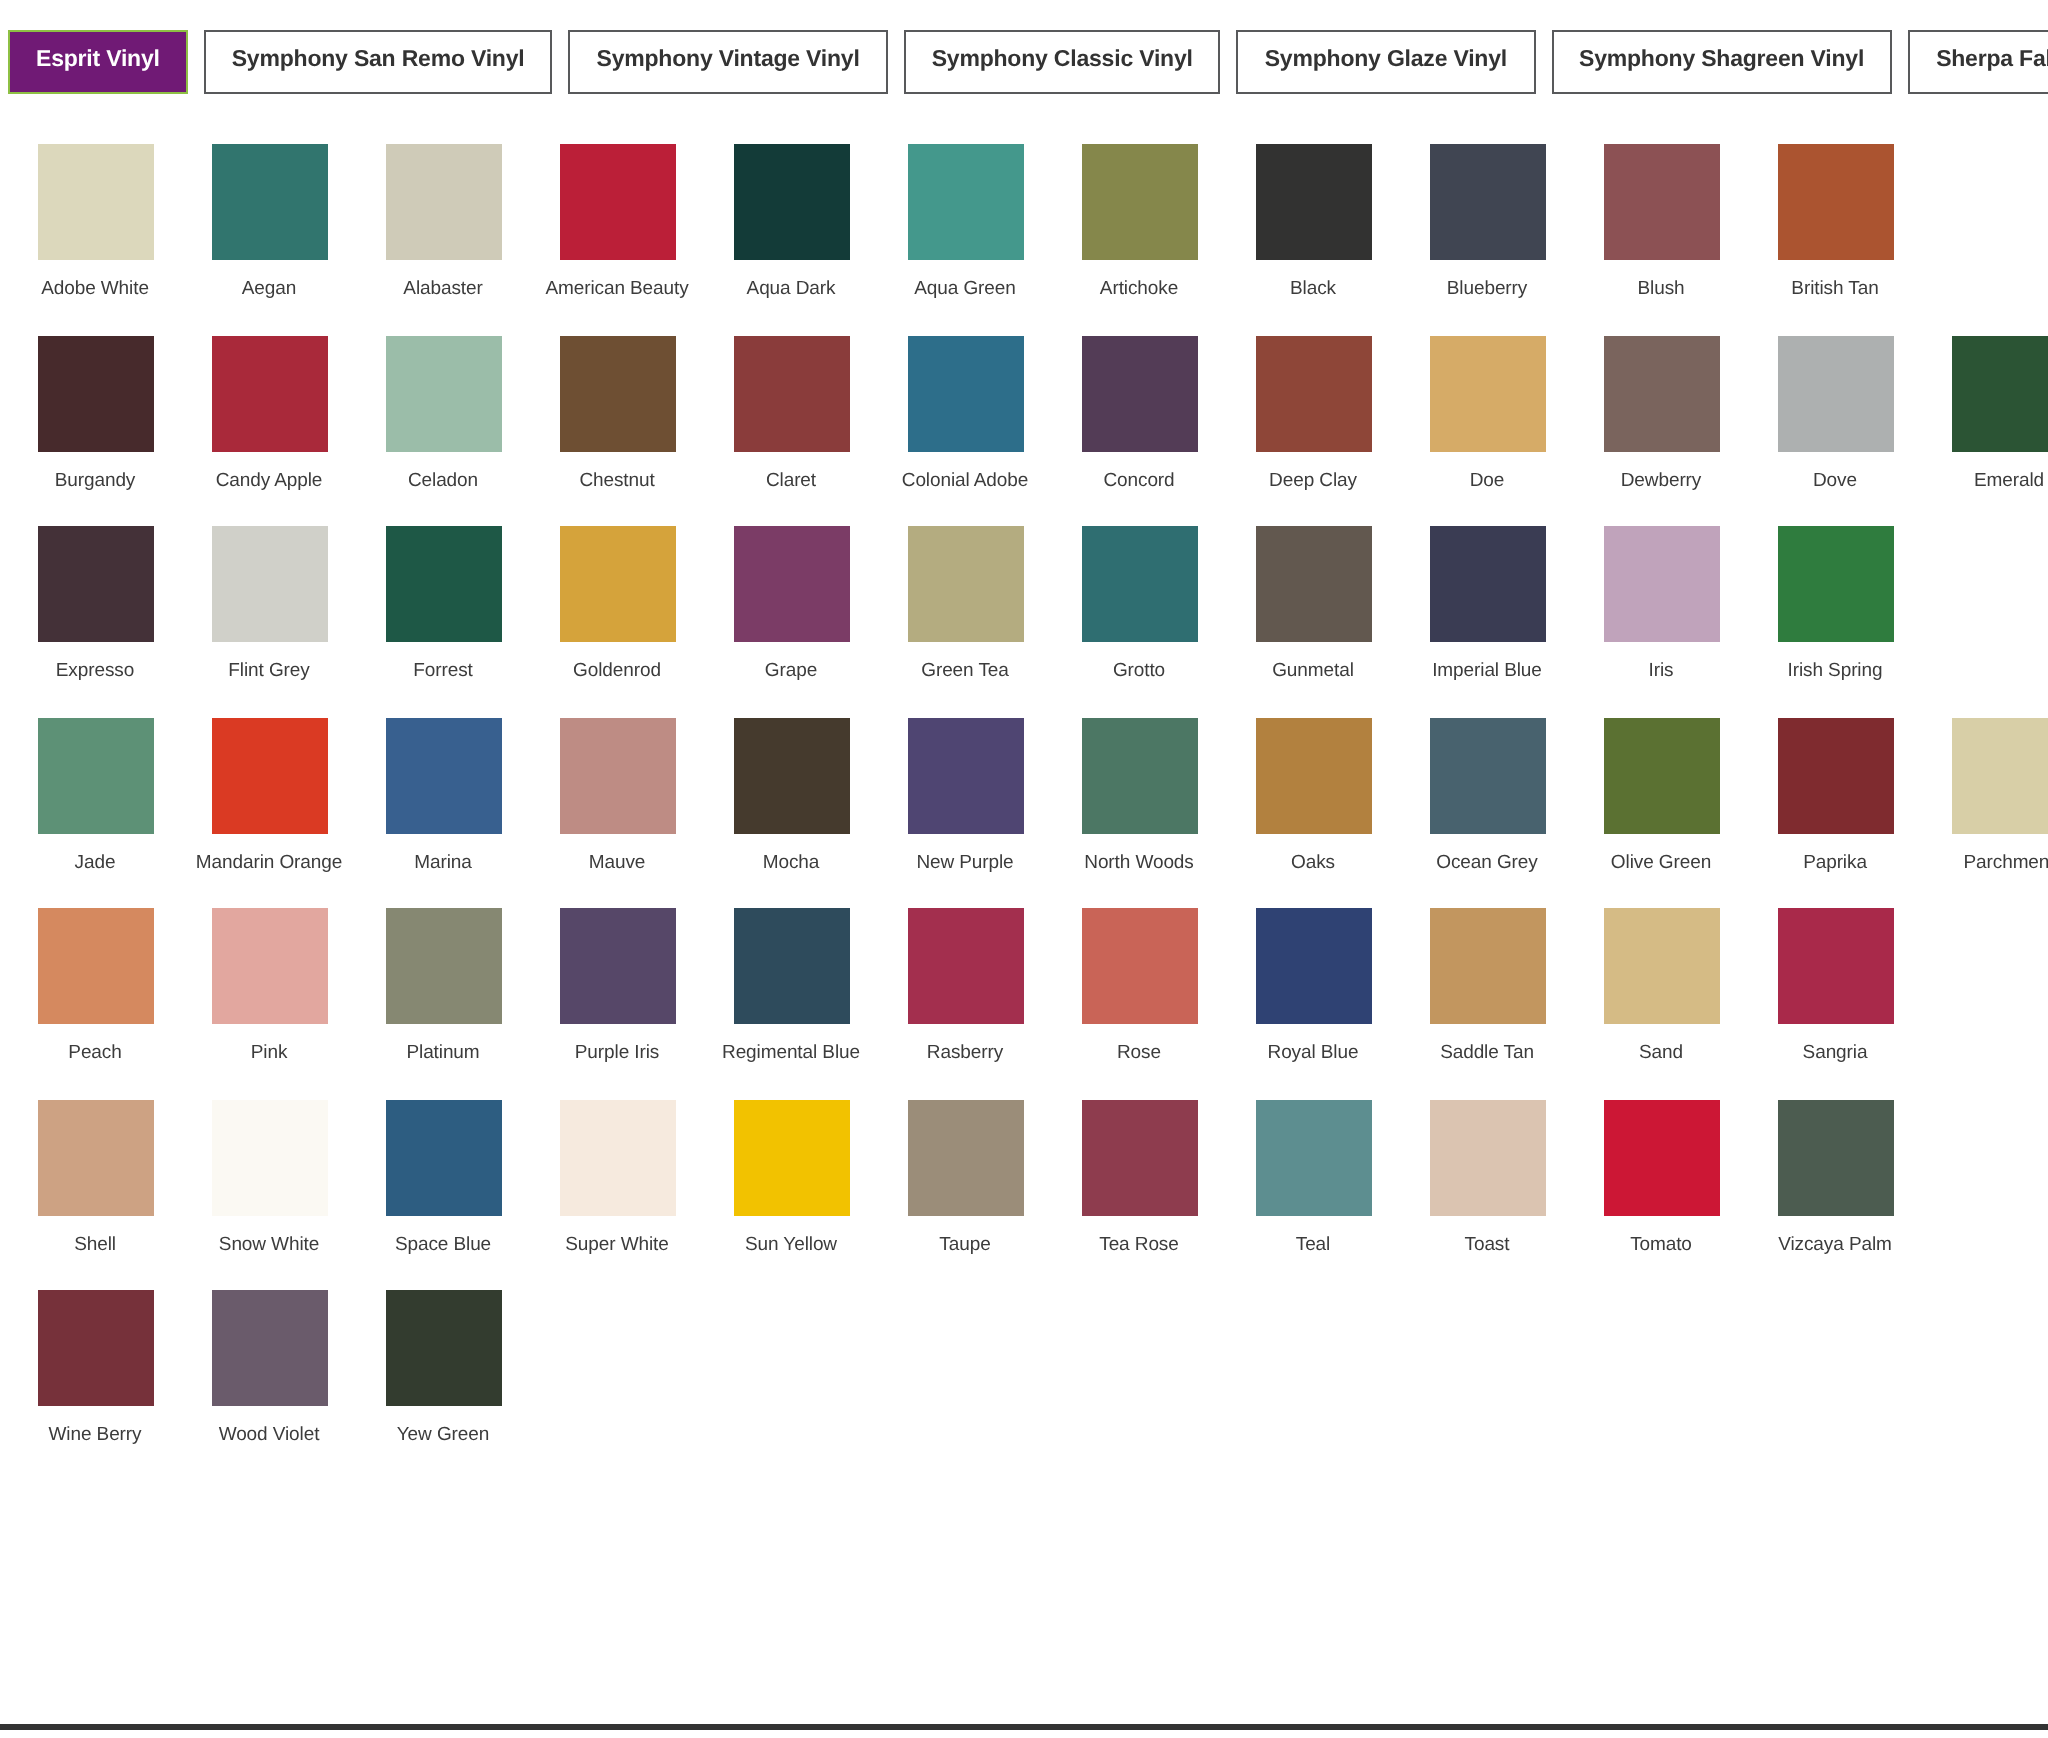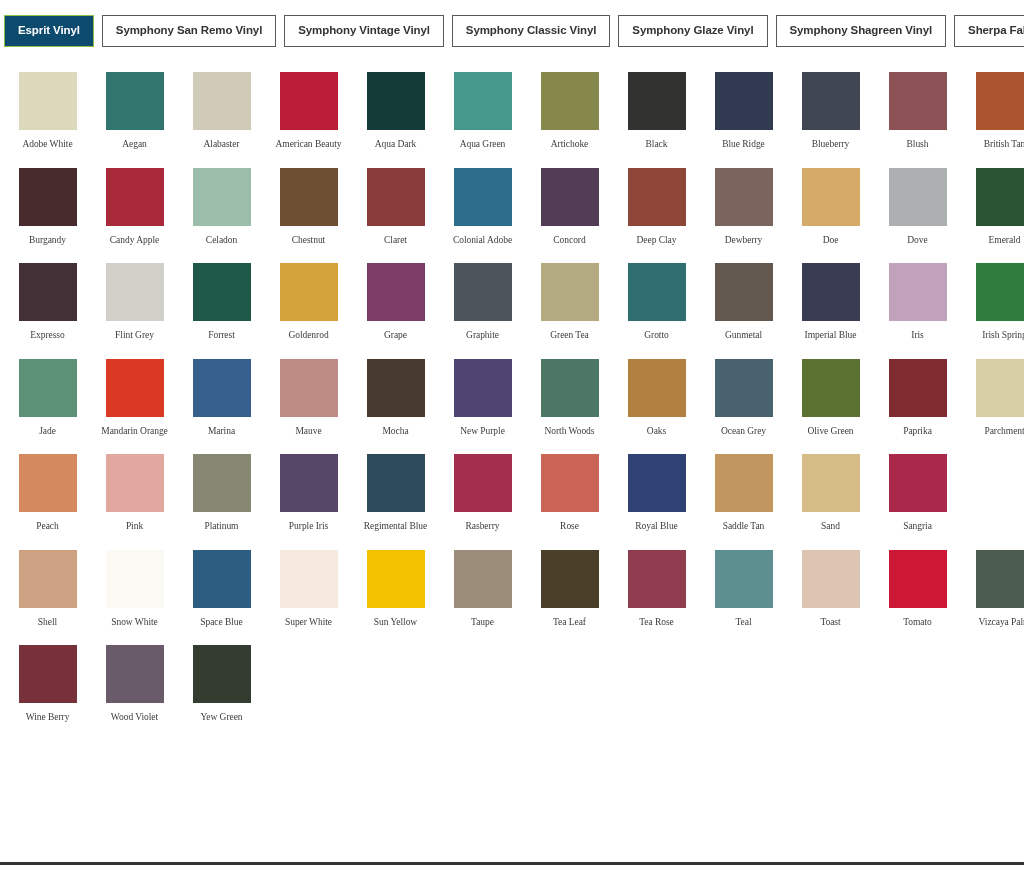--- a/index.html
+++ b/index.html
@@ -37,30 +37,29 @@
     background: #ffffff;
     color: #333333;
     font-size: 11.5px;
     font-weight: bold;
     white-space: nowrap;
     cursor: pointer;
     letter-spacing: -0.1px;
     line-height: 1;
   }
   .tab.active {
-    background: #0c4a6e;
+    background: #701a75;
     border-color: #8ec044;
     color: #ffffff;
   }
 
   
   #swatch-grid {
     position: relative;
     padding: 0 4px;
-    font-family: Liberation Serif, serif;
   }
   .swatch-row {
     display: flex;
     flex-wrap: nowrap;
     align-items: flex-start;
   }
   .swatch-cell {
     width: 87px;
     flex: 0 0 87px;
     display: flex;
@@ -151,24 +150,20 @@
       </div>
       <div class="swatch-cell">
         <span class="swatch-chip" style="background: rgb(133, 135, 75);"></span>
         <span class="swatch-label">Artichoke</span>
       </div>
       <div class="swatch-cell">
         <span class="swatch-chip" style="background: rgb(50, 50, 49);"></span>
         <span class="swatch-label">Black</span>
       </div>
       <div class="swatch-cell">
-        <span class="swatch-chip" style="background: rgb(50, 58, 81);"></span>
-        <span class="swatch-label">Blue Ridge</span>
-      </div>
-      <div class="swatch-cell">
         <span class="swatch-chip" style="background: rgb(64, 69, 82);"></span>
         <span class="swatch-label">Blueberry</span>
       </div>
       <div class="swatch-cell">
         <span class="swatch-chip" style="background: rgb(140, 81, 84);"></span>
         <span class="swatch-label">Blush</span>
       </div>
       <div class="swatch-cell">
         <span class="swatch-chip" style="background: rgb(171, 84, 48);"></span>
         <span class="swatch-label">British Tan</span>
@@ -201,28 +196,28 @@
       </div>
       <div class="swatch-cell">
         <span class="swatch-chip" style="background: rgb(83, 60, 86);"></span>
         <span class="swatch-label">Concord</span>
       </div>
       <div class="swatch-cell">
         <span class="swatch-chip" style="background: rgb(142, 70, 56);"></span>
         <span class="swatch-label">Deep Clay</span>
       </div>
       <div class="swatch-cell">
+        <span class="swatch-chip" style="background: rgb(214, 171, 103);"></span>
+        <span class="swatch-label">Doe</span>
+      </div>
+      <div class="swatch-cell">
         <span class="swatch-chip" style="background: rgb(122, 100, 93);"></span>
         <span class="swatch-label">Dewberry</span>
       </div>
       <div class="swatch-cell">
-        <span class="swatch-chip" style="background: rgb(214, 171, 103);"></span>
-        <span class="swatch-label">Doe</span>
-      </div>
-      <div class="swatch-cell">
         <span class="swatch-chip" style="background: rgb(173, 176, 176);"></span>
         <span class="swatch-label">Dove</span>
       </div>
       <div class="swatch-cell">
         <span class="swatch-chip" style="background: rgb(43, 84, 52);"></span>
         <span class="swatch-label">Emerald</span>
       </div>
     </div>
     <div class="swatch-row">
       <div class="swatch-cell">
@@ -239,24 +234,20 @@
       </div>
       <div class="swatch-cell">
         <span class="swatch-chip" style="background: rgb(213, 163, 59);"></span>
         <span class="swatch-label">Goldenrod</span>
       </div>
       <div class="swatch-cell">
         <span class="swatch-chip" style="background: rgb(123, 60, 102);"></span>
         <span class="swatch-label">Grape</span>
       </div>
       <div class="swatch-cell">
-        <span class="swatch-chip" style="background: rgb(76, 85, 92);"></span>
-        <span class="swatch-label">Graphite</span>
-      </div>
-      <div class="swatch-cell">
         <span class="swatch-chip" style="background: rgb(180, 172, 128);"></span>
         <span class="swatch-label">Green Tea</span>
       </div>
       <div class="swatch-cell">
         <span class="swatch-chip" style="background: rgb(47, 110, 113);"></span>
         <span class="swatch-label">Grotto</span>
       </div>
       <div class="swatch-cell">
         <span class="swatch-chip" style="background: rgb(98, 88, 79);"></span>
         <span class="swatch-label">Gunmetal</span>
@@ -389,24 +380,20 @@
       </div>
       <div class="swatch-cell">
         <span class="swatch-chip" style="background: rgb(242, 194, 0);"></span>
         <span class="swatch-label">Sun Yellow</span>
       </div>
       <div class="swatch-cell">
         <span class="swatch-chip" style="background: rgb(155, 141, 121);"></span>
         <span class="swatch-label">Taupe</span>
       </div>
       <div class="swatch-cell">
-        <span class="swatch-chip" style="background: rgb(74, 64, 42);"></span>
-        <span class="swatch-label">Tea Leaf</span>
-      </div>
-      <div class="swatch-cell">
         <span class="swatch-chip" style="background: rgb(142, 60, 78);"></span>
         <span class="swatch-label">Tea Rose</span>
       </div>
       <div class="swatch-cell">
         <span class="swatch-chip" style="background: rgb(93, 142, 144);"></span>
         <span class="swatch-label">Teal</span>
       </div>
       <div class="swatch-cell">
         <span class="swatch-chip" style="background: rgb(219, 196, 177);"></span>
         <span class="swatch-label">Toast</span>

